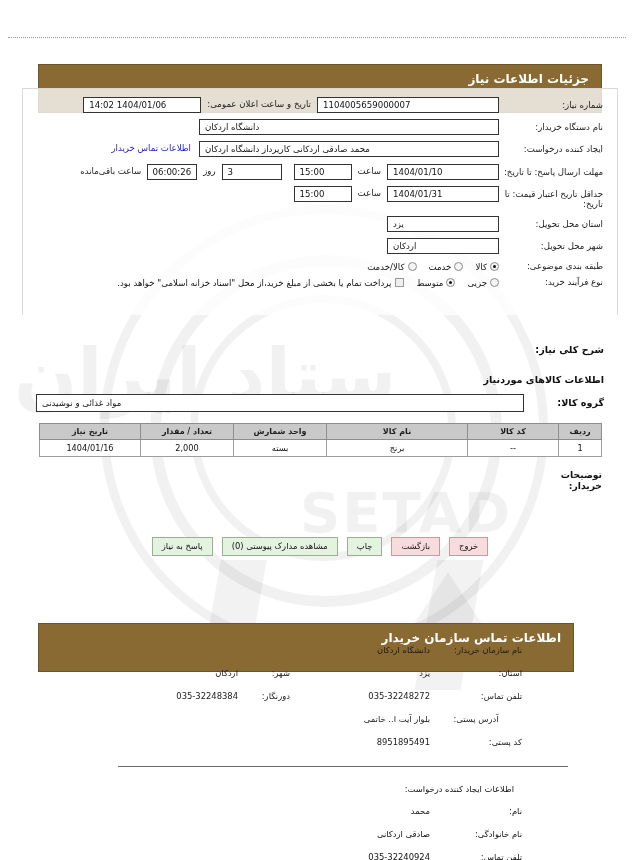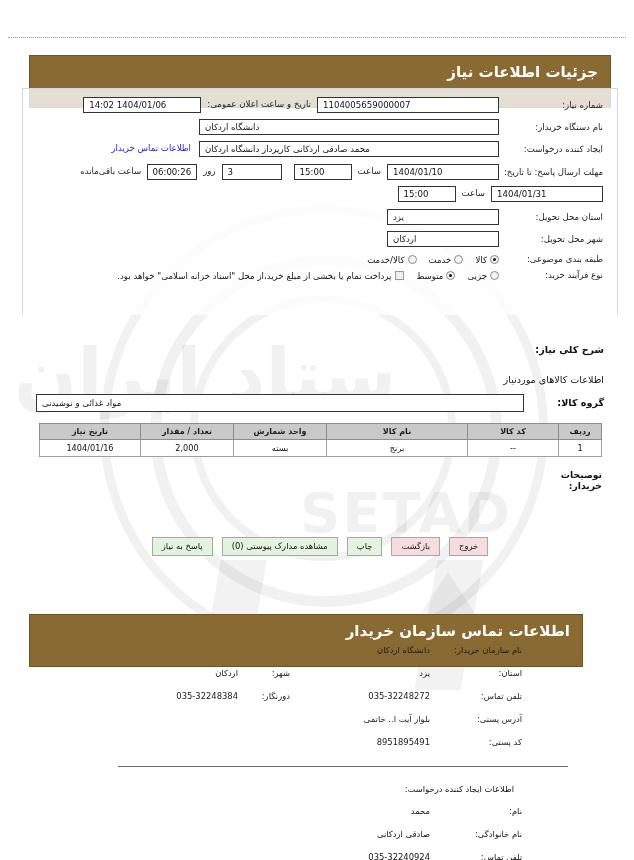--- a/index.html
+++ b/index.html
@@ -64,26 +64,26 @@
     left: 8px; right: 8px; top: 37px;
     border-top: 1px dotted #9a9a9a;
     z-index: 3;
   }
 
   
   .section-header {
     background: #8a6a33;
     color: #ffffff;
     font-weight: bold;
-    font-size: 15px;
+    font-size: 12px;
     padding: 7px 12px 26px 12px;
     border: 1px solid #6d5327;
     box-sizing: border-box;
     text-align: right;
-    margin: 7px;
+    margin: 16px;
   }
   #need-header-wrap { position: absolute; left: 22px; top: 48px; width: 596px; }
   #contact-header-wrap { position: absolute; left: 22px; top: 607px; width: 568px; }
 
   
   .panel {
     position: absolute;
     left: 22px;
     width: 596px;
     background: rgba(255,255,255,0.78);
@@ -344,20 +344,21 @@
     <div class="field" style="width:112px;">1404/01/10</div>
     <div class="inline-lbl">ساعت</div>
     <div class="field" style="width:58px;">15:00</div>
     <div class="field" style="width:60px;margin-right:12px;">3</div>
     <div class="inline-lbl">روز</div>
     <div class="field" style="width:50px;">06:00:26</div>
     <div class="inline-lbl">ساعت باقی‌مانده</div>
   </div>
 
   <div class="row" style="padding:6px 14px 0 10px;">
+    <div class="lbl" style="line-height:10px;">حداقل تاریخ اعتبار قیمت: تا تاریخ:</div>
     <div class="field" style="width:112px;">1404/01/31</div>
     <div class="inline-lbl">ساعت</div>
     <div class="field" style="width:58px;">15:00</div>
   </div>
 
   <div class="row" style="padding:7px 14px 0 10px;">
     <div class="lbl">استان محل تحویل:</div>
     <div class="field" style="width:112px;">یزد</div>
   </div>
 
@@ -388,21 +389,21 @@
 </div>
 
 <div class="panel" style="top:338px;height:32px;border:none;background:transparent;">
   <div class="row" style="padding:3px 14px 0 10px;">
     <div class="bold-lbl">شرح کلی نیاز:</div>
   </div>
 </div>
 
 <div class="panel" style="top:374px;height:175px;border:none;background:transparent;">
 
-  <div style="padding:0 14px 0 10px;font-weight:normal;font-size:9.6px;text-align:right;">اطلاعات کالاهای موردنیاز</div>
+  <div style="padding:0 14px 0 10px;font-weight:bold;font-size:9.6px;text-align:right;">اطلاعات کالاهای موردنیاز</div>
 
   <div class="row" style="padding:9px 14px 0 10px;">
     <div class="bold-lbl">گروه کالا:</div>
     <div class="field" style="width:488px;height:18px;line-height:17px;">مواد غذائی و نوشیدنی</div>
   </div>
 
   <div style="padding:11px 16px 0 16px;">
     <table class="goods">
       <thead>
         <tr>
@@ -459,21 +460,21 @@
   </div>
 
   <div class="c-row c-indent">
     <div class="c-lbl" style="width:92px;min-width:92px;">تلفن تماس:</div>
     <div class="c-val">035-32248272</div>
     <div class="c-lbl2">دورنگار:</div>
     <div class="c-val2">035-32248384</div>
   </div>
 
   <div class="c-row c-indent">
-    <div class="c-lbl" style="width:92px;min-width:92px;">آدرس پستی:</div>
+    <div class="c-lbl" style="width:92px;min-width:92px;text-align:center;">آدرس پستی:</div>
     <div class="c-val">بلوار آیت ا.. خاتمی</div>
   </div>
 
   <div class="c-row c-indent">
     <div class="c-lbl" style="width:92px;min-width:92px;">کد پستی:</div>
     <div class="c-val">8951895491</div>
   </div>
 </div>
 
 <div class="hr-thin" id="hr-1"></div>

